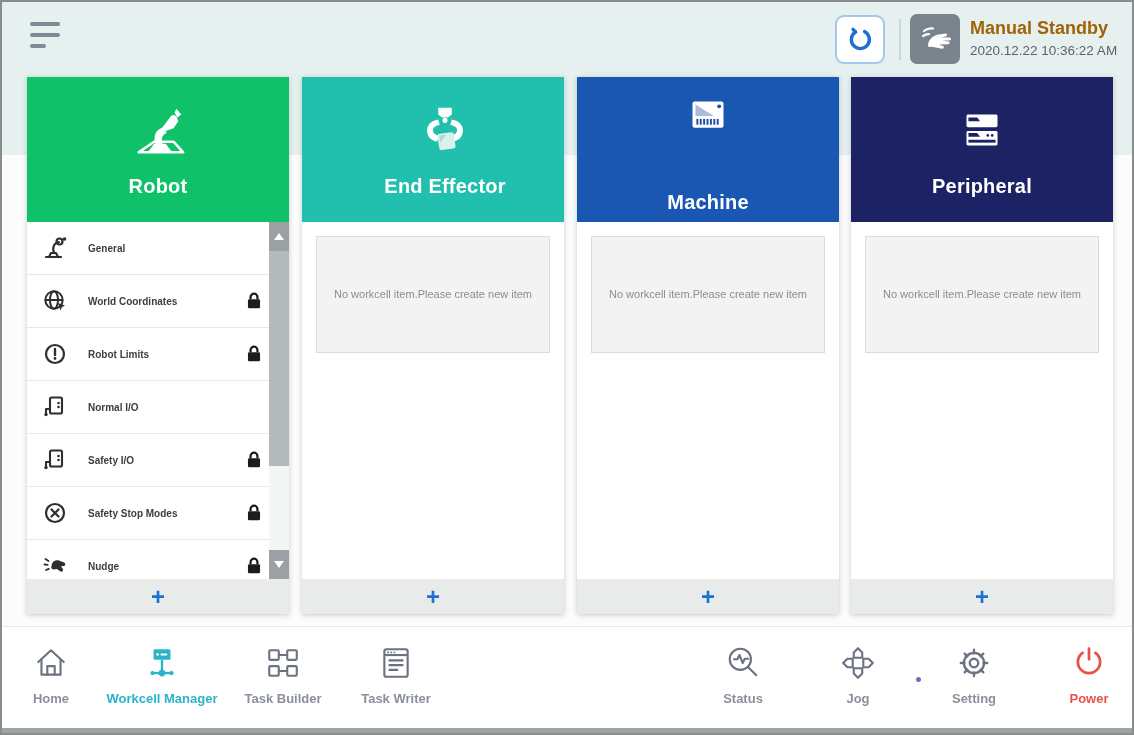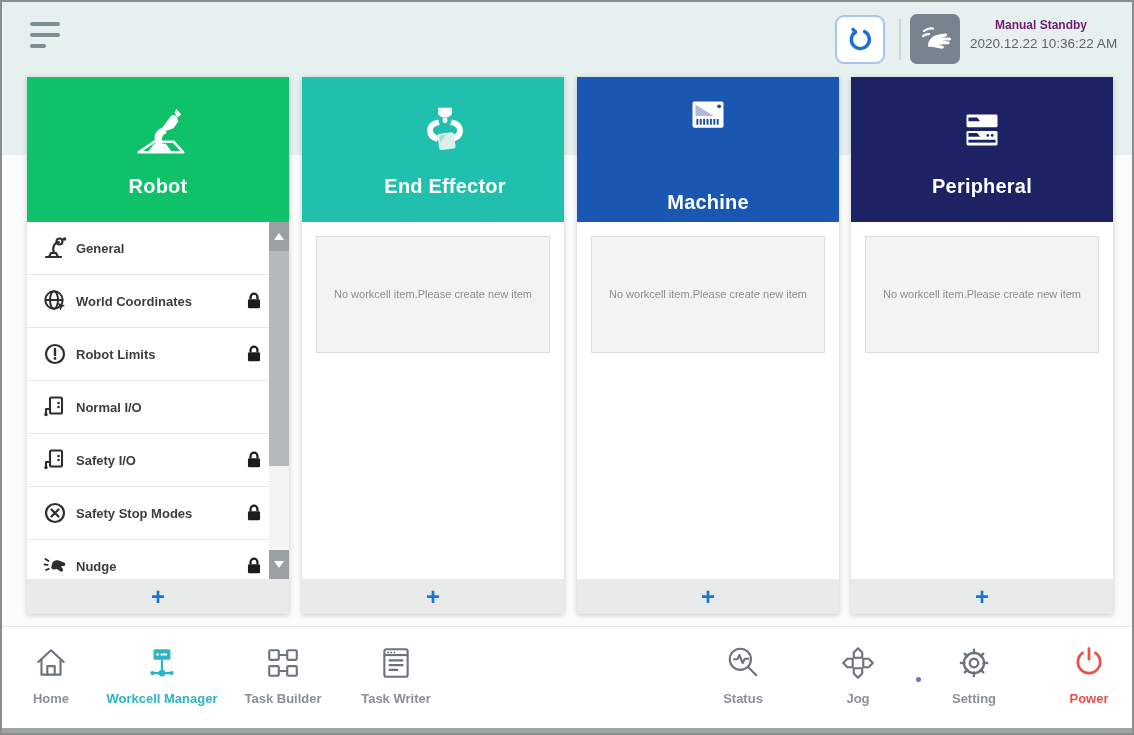--- a/index.html
+++ b/index.html
@@ -11,37 +11,37 @@
   .mint-band{position:absolute;top:0;left:0;right:0;height:153px;background:#e6f1ef;}
 
   
   .hamburger{position:absolute;left:28px;top:18px;width:36px;height:36px;background:none;border:none;padding:0;cursor:pointer;}
   .hl{display:block;height:4px;border-radius:2px;background:#7c8c94;margin:0 0 7px 0;}
   .hl1,.hl2{width:30px}.hl3{width:16px}
   .tool-btn{position:absolute;left:833px;top:13px;width:50px;height:49px;background:#fff;border:2px solid #a3c6ec;border-radius:9px;display:flex;align-items:center;justify-content:center;box-sizing:border-box;cursor:pointer;}
   .hdr-divider{position:absolute;left:897px;top:17px;width:2px;height:41px;background:#c9d6d4;}
   .mode-badge{position:absolute;left:908px;top:12px;width:50px;height:50px;border-radius:7px;background:#79838e;display:flex;align-items:center;justify-content:center;cursor:pointer;}
   .mode-text{position:absolute;left:968px;top:16px;}
-  .mode-title{font-size:12px;font-weight:bold;color:#701a75;margin-left:25px;}
+  .mode-title{font-size:18px;font-weight:bold;color:#a16207;}
   .mode-time{font-size:13.5px;color:#5e6367;margin-top:4px;}
 
   
   .col{position:absolute;top:75px;width:262px;height:537px;background:#fff;box-shadow:0 1px 5px rgba(60,70,70,.28);display:flex;flex-direction:column;justify-content:space-between;}
   .col-robot{left:25px}.col-end{left:300px}.col-machine{left:575px}.col-peripheral{left:849px}
   .col-header{height:145px;flex:none;color:#fff;display:flex;flex-direction:column;align-items:center;justify-content:center;cursor:pointer;}
   .col-robot .col-header{background:#0fc169;}
   .col-end .col-header{background:#21bfad;padding-left:24px;}
   .col-machine .col-header{background:#1a57b2;gap:32px;}
   .col-peripheral .col-header{background:#1c2264;}
   .col-title{font-size:20px;font-weight:bold;margin-top:12px;letter-spacing:.2px;}
   .col-body{flex:1;position:relative;overflow:hidden;}
 
   .robot-list{position:absolute;top:0;left:0;right:0;bottom:35px;overflow:hidden;}
   .robot-row{height:53px;box-sizing:border-box;border-bottom:1px solid #e7e7e7;display:flex;align-items:center;padding-left:15px;position:relative;cursor:pointer;background:#fff;}
-  .row-label{font-size:13px;font-weight:bold;color:#3d3d3d;margin-left:8px;white-space:nowrap;}
+  .row-label{font-size:10px;font-weight:bold;color:#3d3d3d;margin-left:20px;white-space:nowrap;}
   .row-lock{position:absolute;right:27px;top:50%;transform:translateY(-50%);line-height:0;}
 
   .scrollbar{position:absolute;top:0;right:0;bottom:35px;width:20px;background:#f3f4f4;}
   .sb-btn{position:absolute;left:0;width:20px;height:29px;background:#9aa0a4;display:flex;align-items:center;justify-content:center;cursor:pointer;}
   .sb-up{top:0}.sb-down{bottom:0}
   .sb-thumb{position:absolute;left:0;top:29px;width:20px;height:215px;background:#b4b9bc;cursor:pointer;}
   .tri-up{width:0;height:0;border-left:5px solid transparent;border-right:5px solid transparent;border-bottom:7px solid #fff;}
   .tri-down{width:0;height:0;border-left:5px solid transparent;border-right:5px solid transparent;border-top:7px solid #fff;}
 
   .empty-panel{margin:14px 14px 0 14px;height:117px;background:#f3f3f3;border:1px solid #dcdcdc;display:flex;flex-direction:row;align-items:center;justify-content:center;color:#8d8d8d;font-size:11px;line-height:27px;box-sizing:border-box;}

